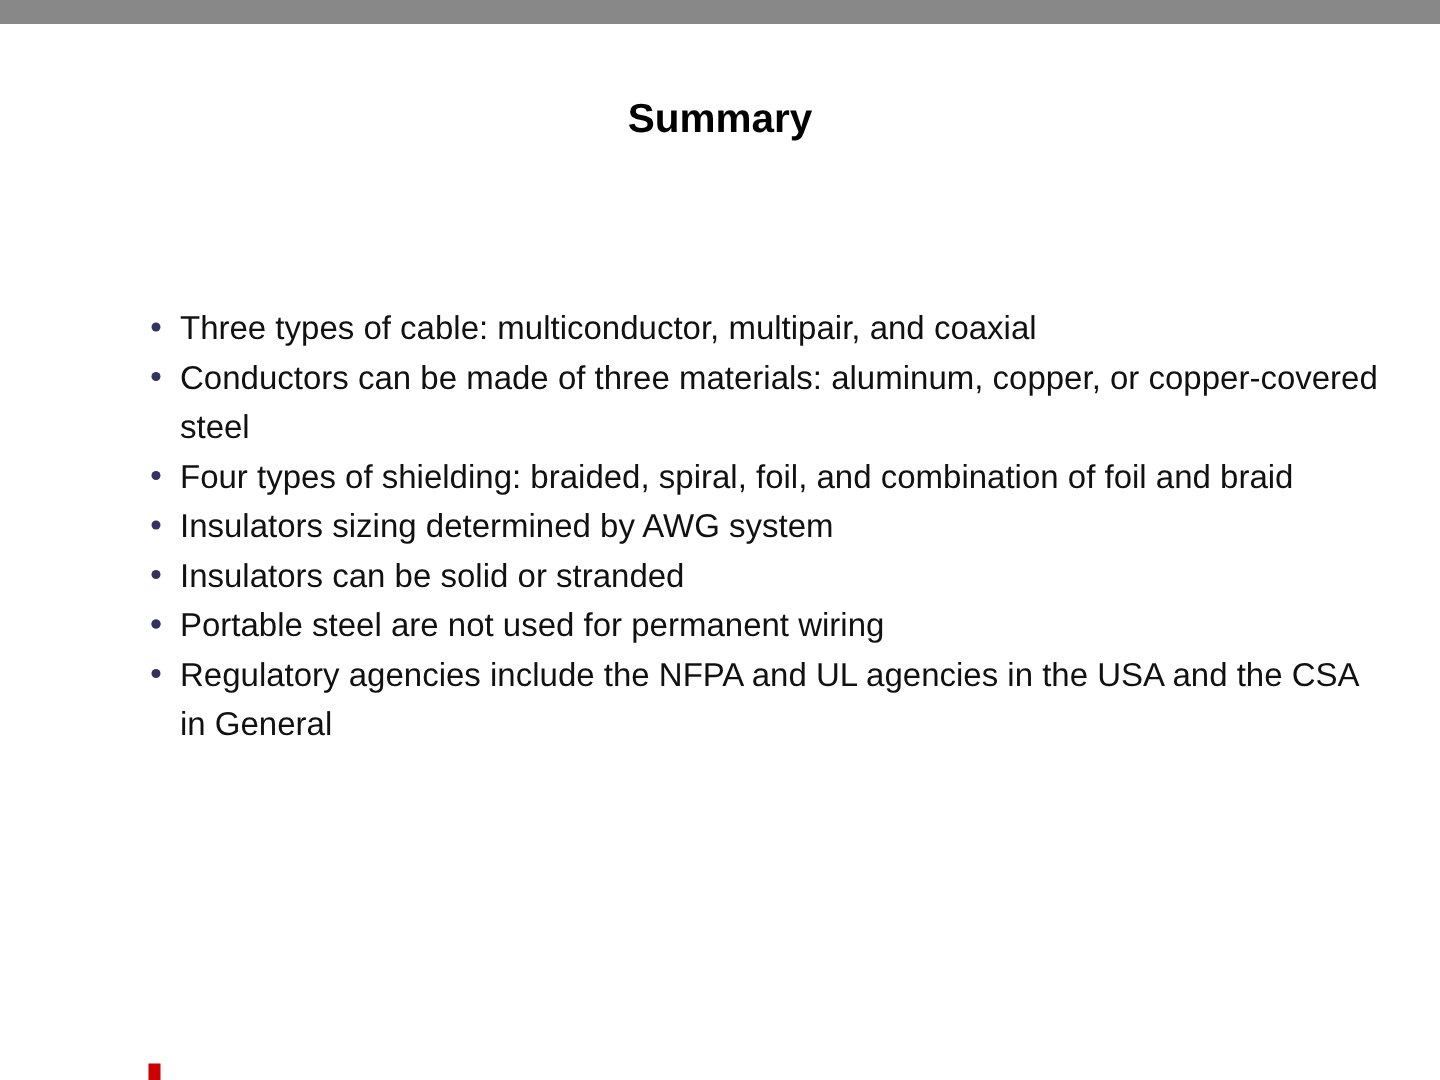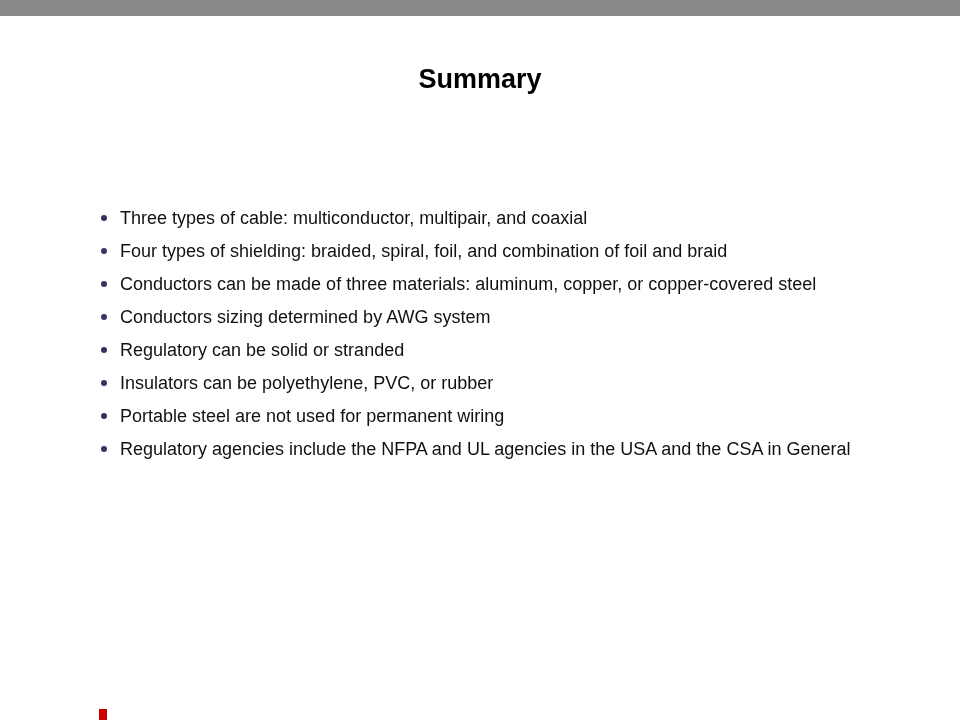--- a/index.html
+++ b/index.html
@@ -33,21 +33,21 @@
     left: 100px;
     width: 822px;
     margin: 0;
     padding: 0;
     list-style: none;
   }
   .bullet-list li {
     position: relative;
     padding-left: 20px;
     margin: 0;
-    font-size: 18px;
+    font-size: 22px;
     line-height: 33px;
     color: #111111;
   }
   .bullet-dot {
     position: absolute;
     left: 1px;
     top: 13px;
     width: 6px;
     height: 6px;
     border-radius: 50%;
@@ -69,37 +69,36 @@
 
   <div class="slide-title">Summary</div>
 
   <ul class="bullet-list">
     <li>
       <span class="bullet-dot"></span>
       <span>Three types of cable: multiconductor, multipair, and coaxial</span>
     </li>
     <li>
       <span class="bullet-dot"></span>
+      <span>Conductors can be made of three materials: aluminum, copper, or copper-covered steel</span>
+    </li>
+    <li>
+      <span class="bullet-dot"></span>
       <span>Four types of shielding: braided, spiral, foil, and combination of foil and braid</span>
     </li>
     <li>
       <span class="bullet-dot"></span>
-      <span>Conductors can be made of three materials: aluminum, copper, or copper-covered steel</span>
+      <span>Insulators sizing determined by AWG system</span>
     </li>
     <li>
       <span class="bullet-dot"></span>
-      <span>Conductors sizing determined by AWG system</span>
+      <span>Insulators can be solid or stranded</span>
     </li>
     <li>
       <span class="bullet-dot"></span>
-      <span>Regulatory can be solid or stranded</span>
-    </li>
-    <li>
-      <span class="bullet-dot"></span>
-      <span>Insulators can be polyethylene, PVC, or rubber</span>
     </li>
     <li>
       <span class="bullet-dot"></span>
       <span>Portable steel are not used for permanent wiring</span>
     </li>
     <li>
       <span class="bullet-dot"></span>
       <span>Regulatory agencies include the NFPA and UL agencies in the USA and the CSA in General</span>
     </li>
   </ul>

